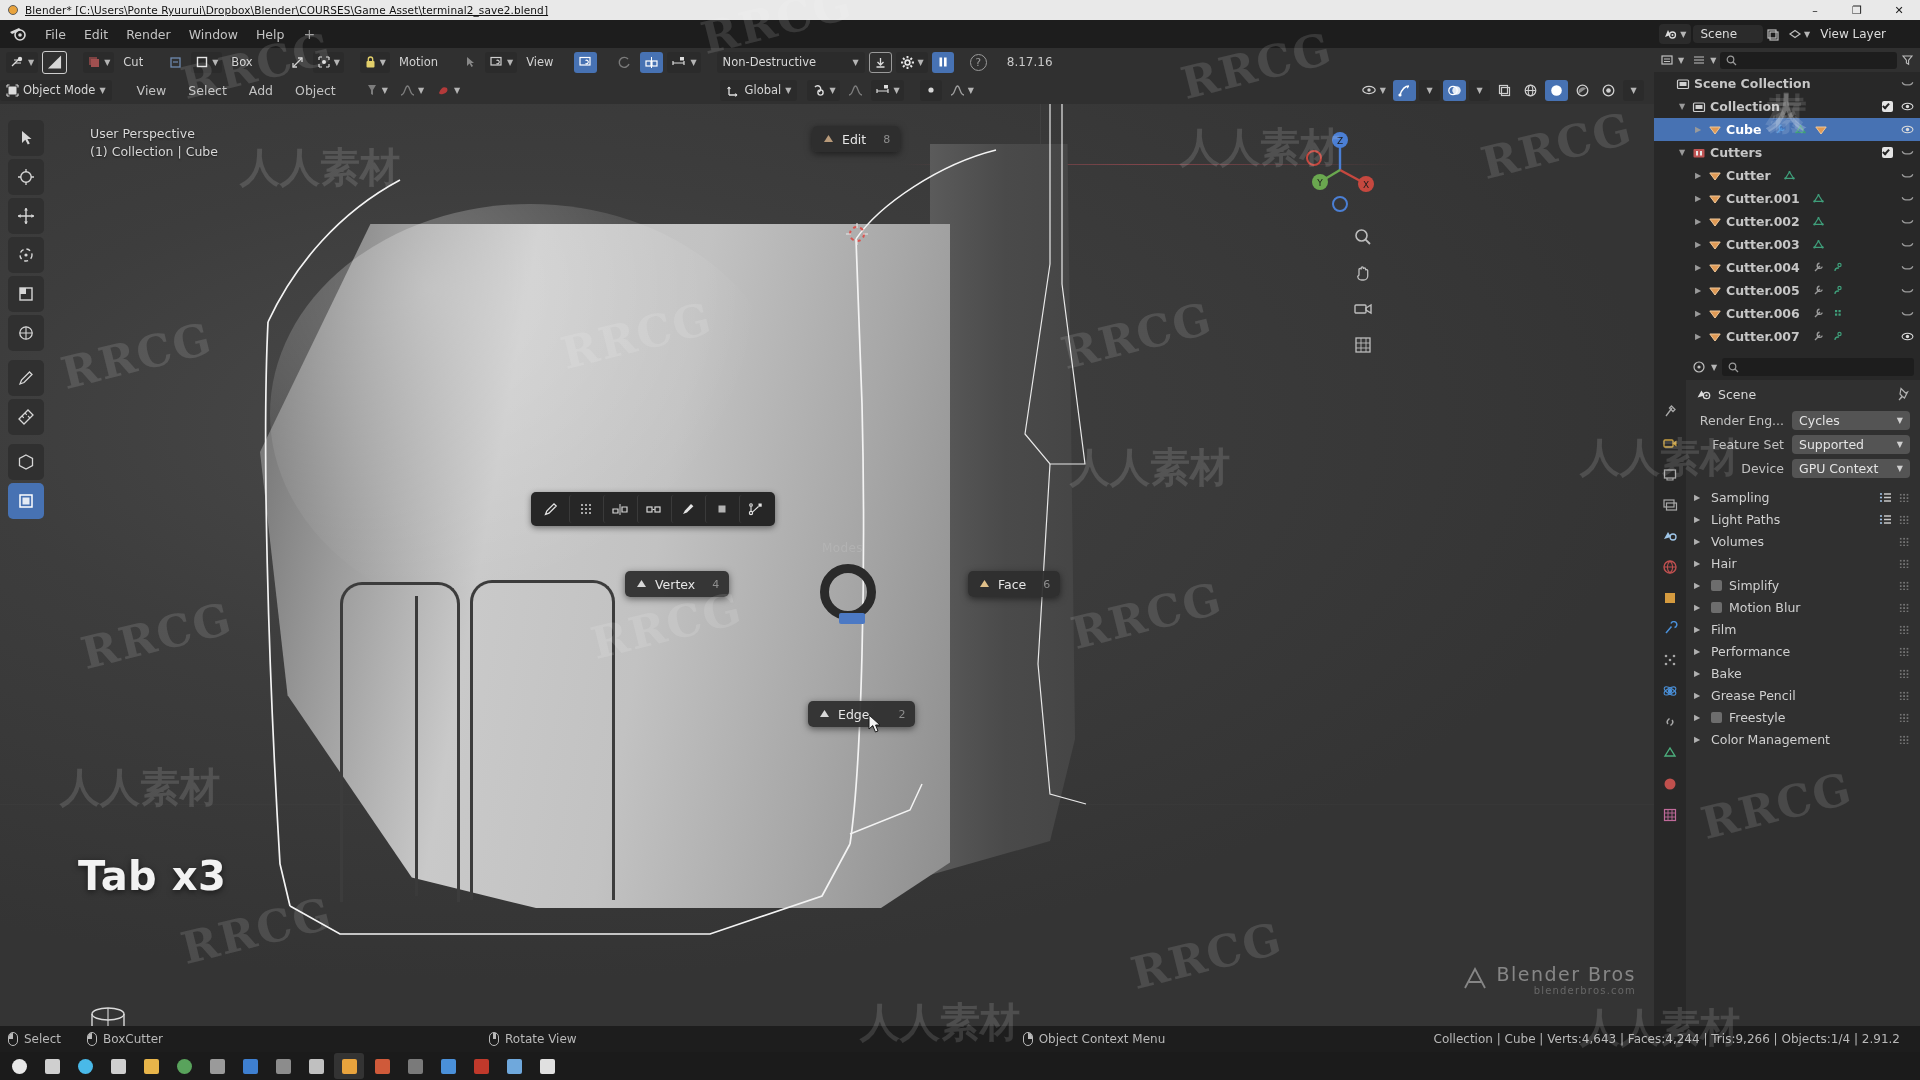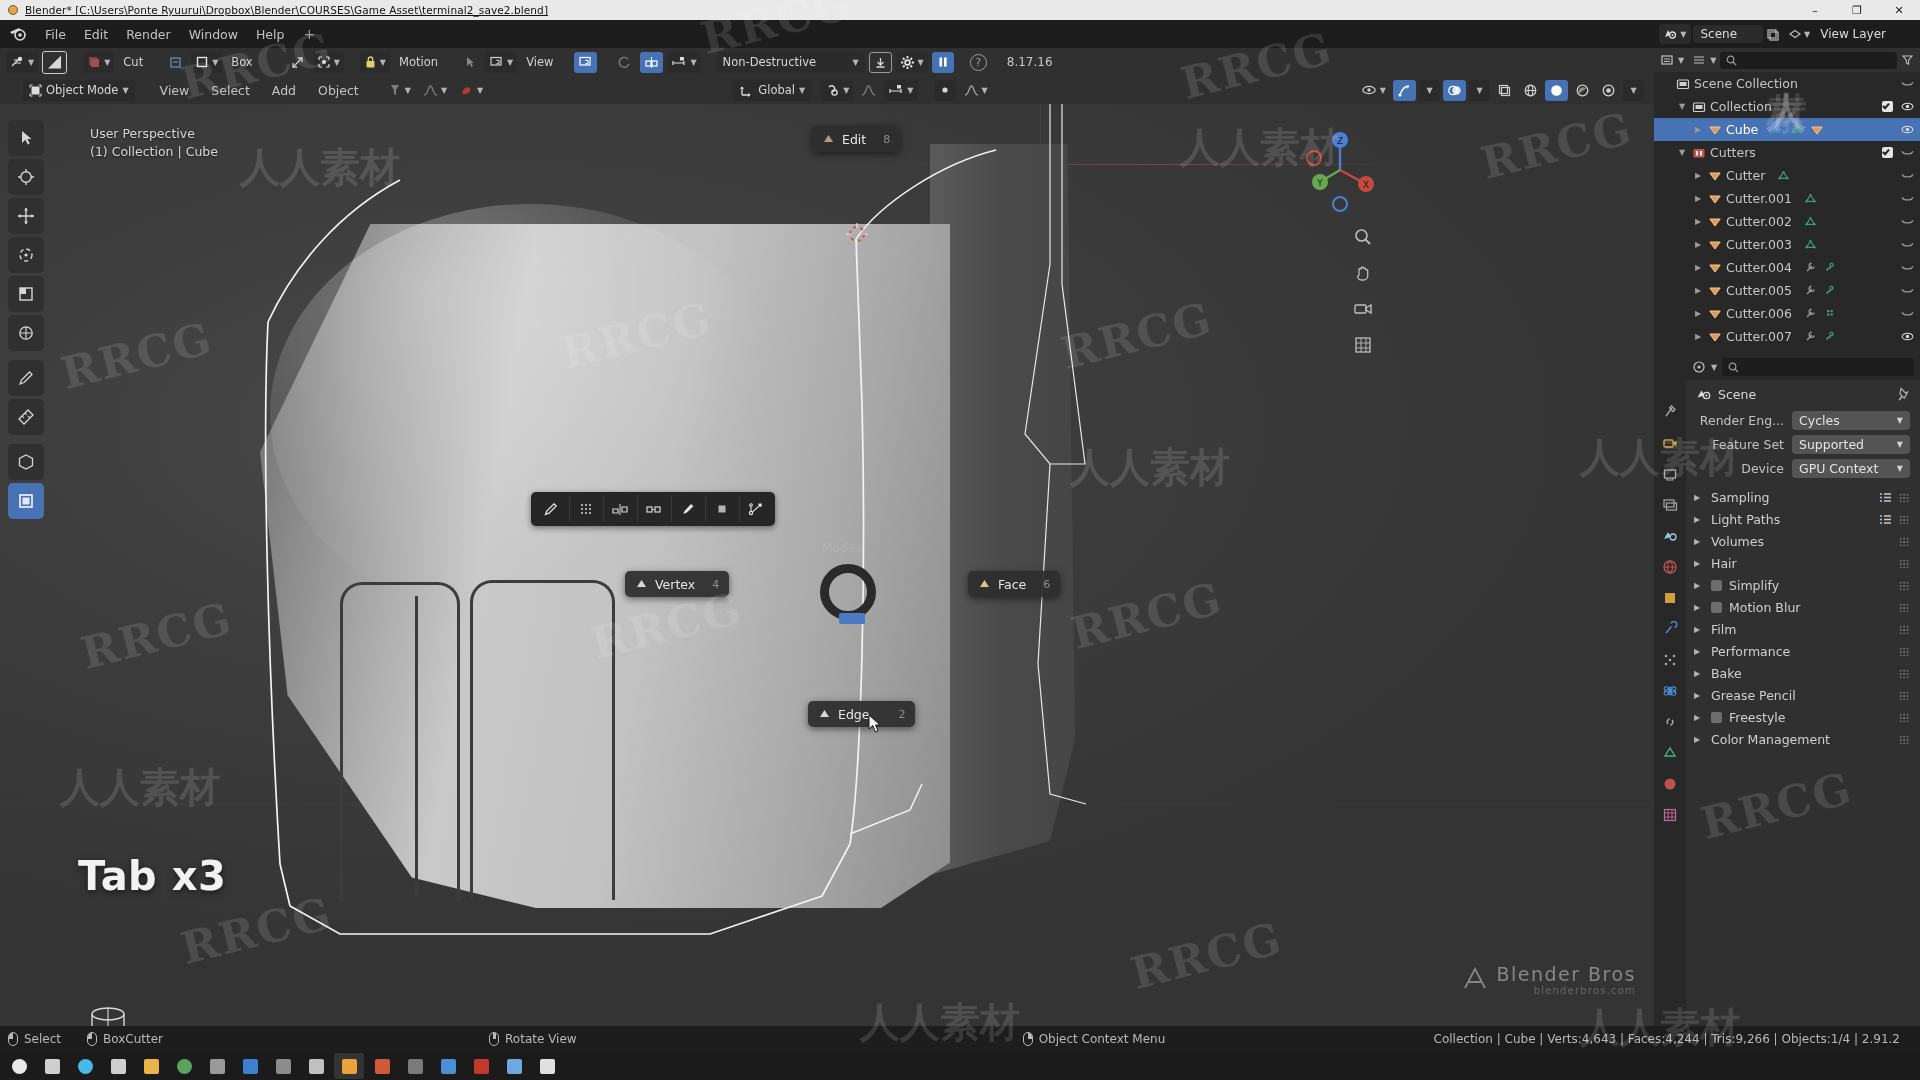--- a/index.html
+++ b/index.html
@@ -36,21 +36,21 @@
   .scene-name { font-size:12px; color:#dcdcdc; background:#2b2b2b; padding:2px 26px 2px 8px;
     border-radius:4px; }
   .vl-name { font-size:12px; color:#dcdcdc; padding:2px 30px 2px 8px; }
   .icn { display:inline-flex; align-items:center; justify-content:center; }
   .chev { font-size:8px; color:#b5b5b5; }
 
   
   #toolrow1 { position:absolute; left:0; top:48px; width:1654px; height:28px;
     background:#303030; display:flex; align-items:center; padding-left:6px; gap:4px; }
   #toolrow2 { position:absolute; left:0; top:76px; width:1654px; height:28px;
-    background:#303030; display:flex; align-items:center; padding-left:23px; gap:4px; }
+    background:#303030; display:flex; align-items:center; padding-left:0; gap:4px; }
   .hbtn { height:21px; min-width:21px; border-radius:3px; background:#2b2b2b;
     display:flex; align-items:center; justify-content:center; padding:0 4px; gap:3px; }
   .hbtn.flat { background:transparent; }
   .hbtn.on { background:#4772b3; }
   .hbtn-lbl { font-size:11.5px; color:#d2d2d2; padding:0 5px; white-space:nowrap; }
   .hsep { width:8px; }
   .pill { height:21px; background:#2b2b2b; border-radius:3px; display:flex;
     align-items:center; padding:0 6px; gap:4px; }
   .pill-lbl { font-size:11.5px; color:#d6d6d6; white-space:nowrap; }
   .ver-lbl { font-size:12px; color:#c9c9c9; margin-left:16px; }
@@ -133,21 +133,21 @@
   #bb-wm .bb2 { font-size:10px; color:#8f8f8f; letter-spacing:1.2px; }
 
   
   #outliner { position:absolute; left:1654px; top:48px; width:266px; height:306px;
     background:#282828; overflow:hidden; }
   #out-hdr { height:24px; background:#303030; display:flex; align-items:center;
     padding:0 6px; gap:4px; }
   .out-search { flex:1; height:17px; background:#1d1d1d; border-radius:3px; display:flex;
     align-items:center; padding:0 6px; }
   .out-row { height:23px; display:flex; align-items:center; padding-left:6px; gap:4px;
-    position:relative; font-size:12.5px; color:#c6c6c6; }
+    position:relative; font-size:12.5px; color:#c6c6c6;font-weight:bold; }
   .out-row.sel { background:#4772b3; color:#fff; }
   .out-row .tri { width:12px; text-align:center; font-size:8px; color:#9a9a9a; }
   .out-row .nm { white-space:nowrap; }
   .out-right { position:absolute; right:6px; display:flex; align-items:center; gap:8px; }
   .out-mid { display:flex; align-items:center; gap:7px; margin-left:8px; }
 
   
   #props { position:absolute; left:1654px; top:354px; width:266px; height:672px;
     background:#303030; display:flex; }
   #props-tabs { width:32px; background:#282828; padding-top:48px;

